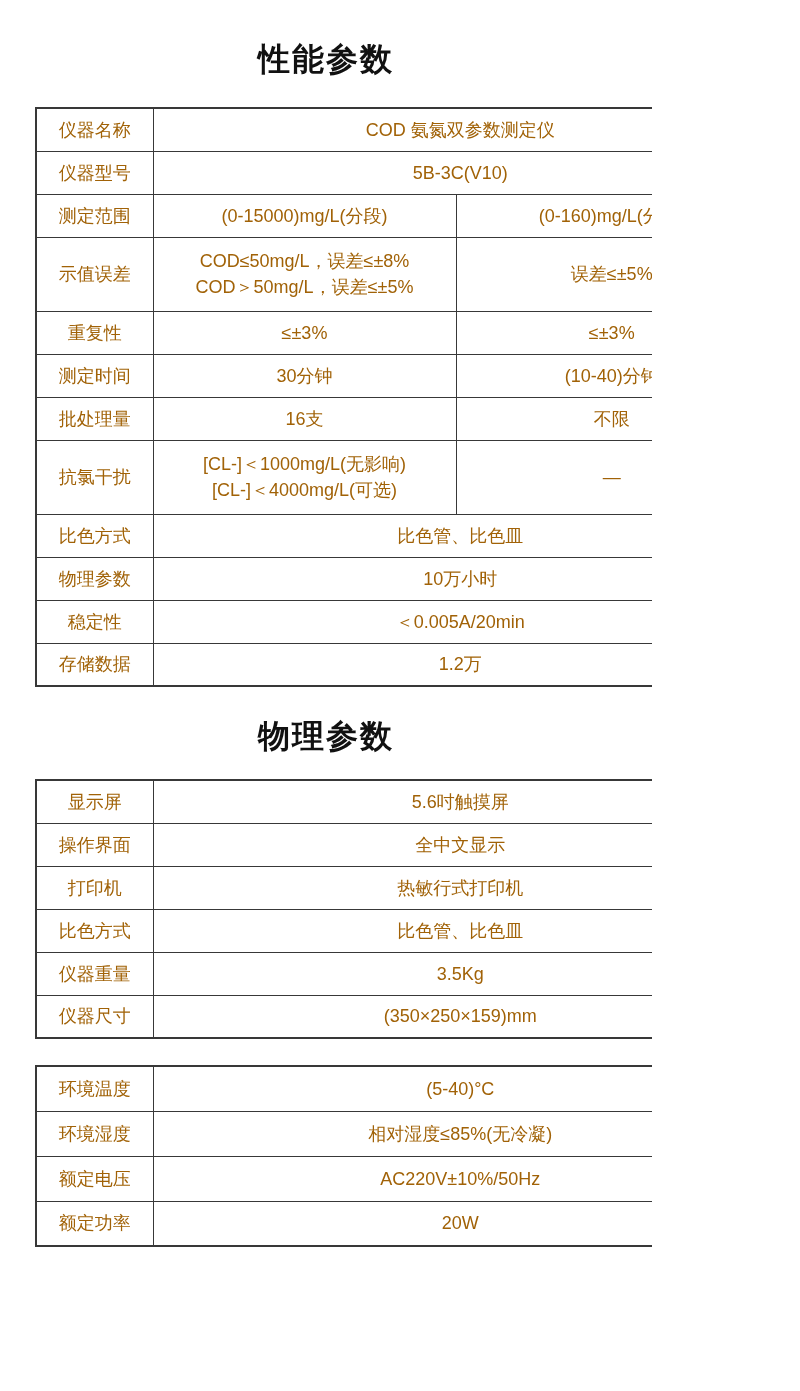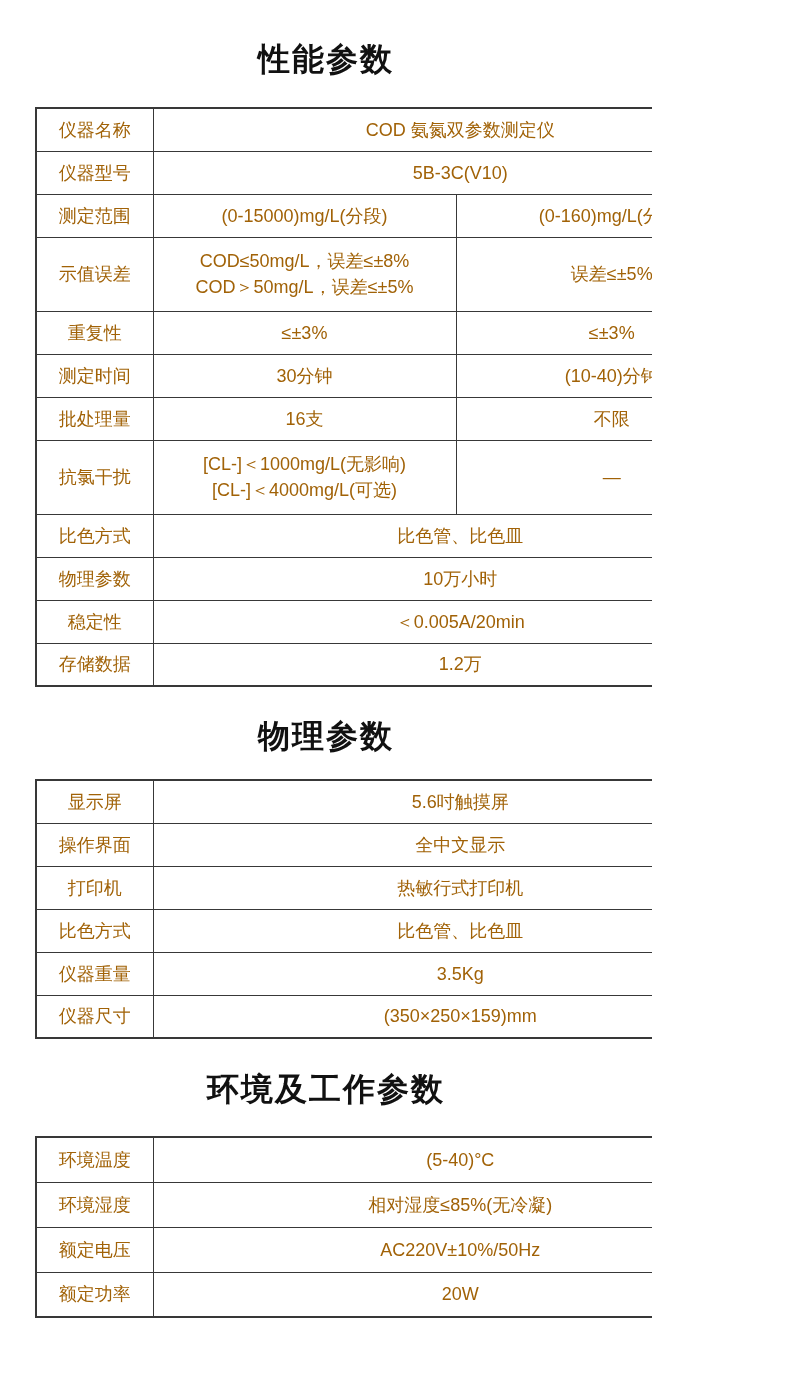--- a/index.html
+++ b/index.html
@@ -159,21 +159,20 @@
         <td>仪器重量</td>
         <td>3.5Kg</td>
       </tr>
       <tr>
         <td>仪器尺寸</td>
         <td>(350×250×159)mm</td>
       </tr>
     </tbody>
   </table>
 
-  <h1 class="section-title title-3">环境及工作参数</h1>
 
   <table class="spec t3">
     <colgroup>
         <col class="c-label">
         <col class="c-value">
       </colgroup>
     <tbody>
       <tr>
         <td>环境温度</td>
         <td>(5-40)°C</td>

